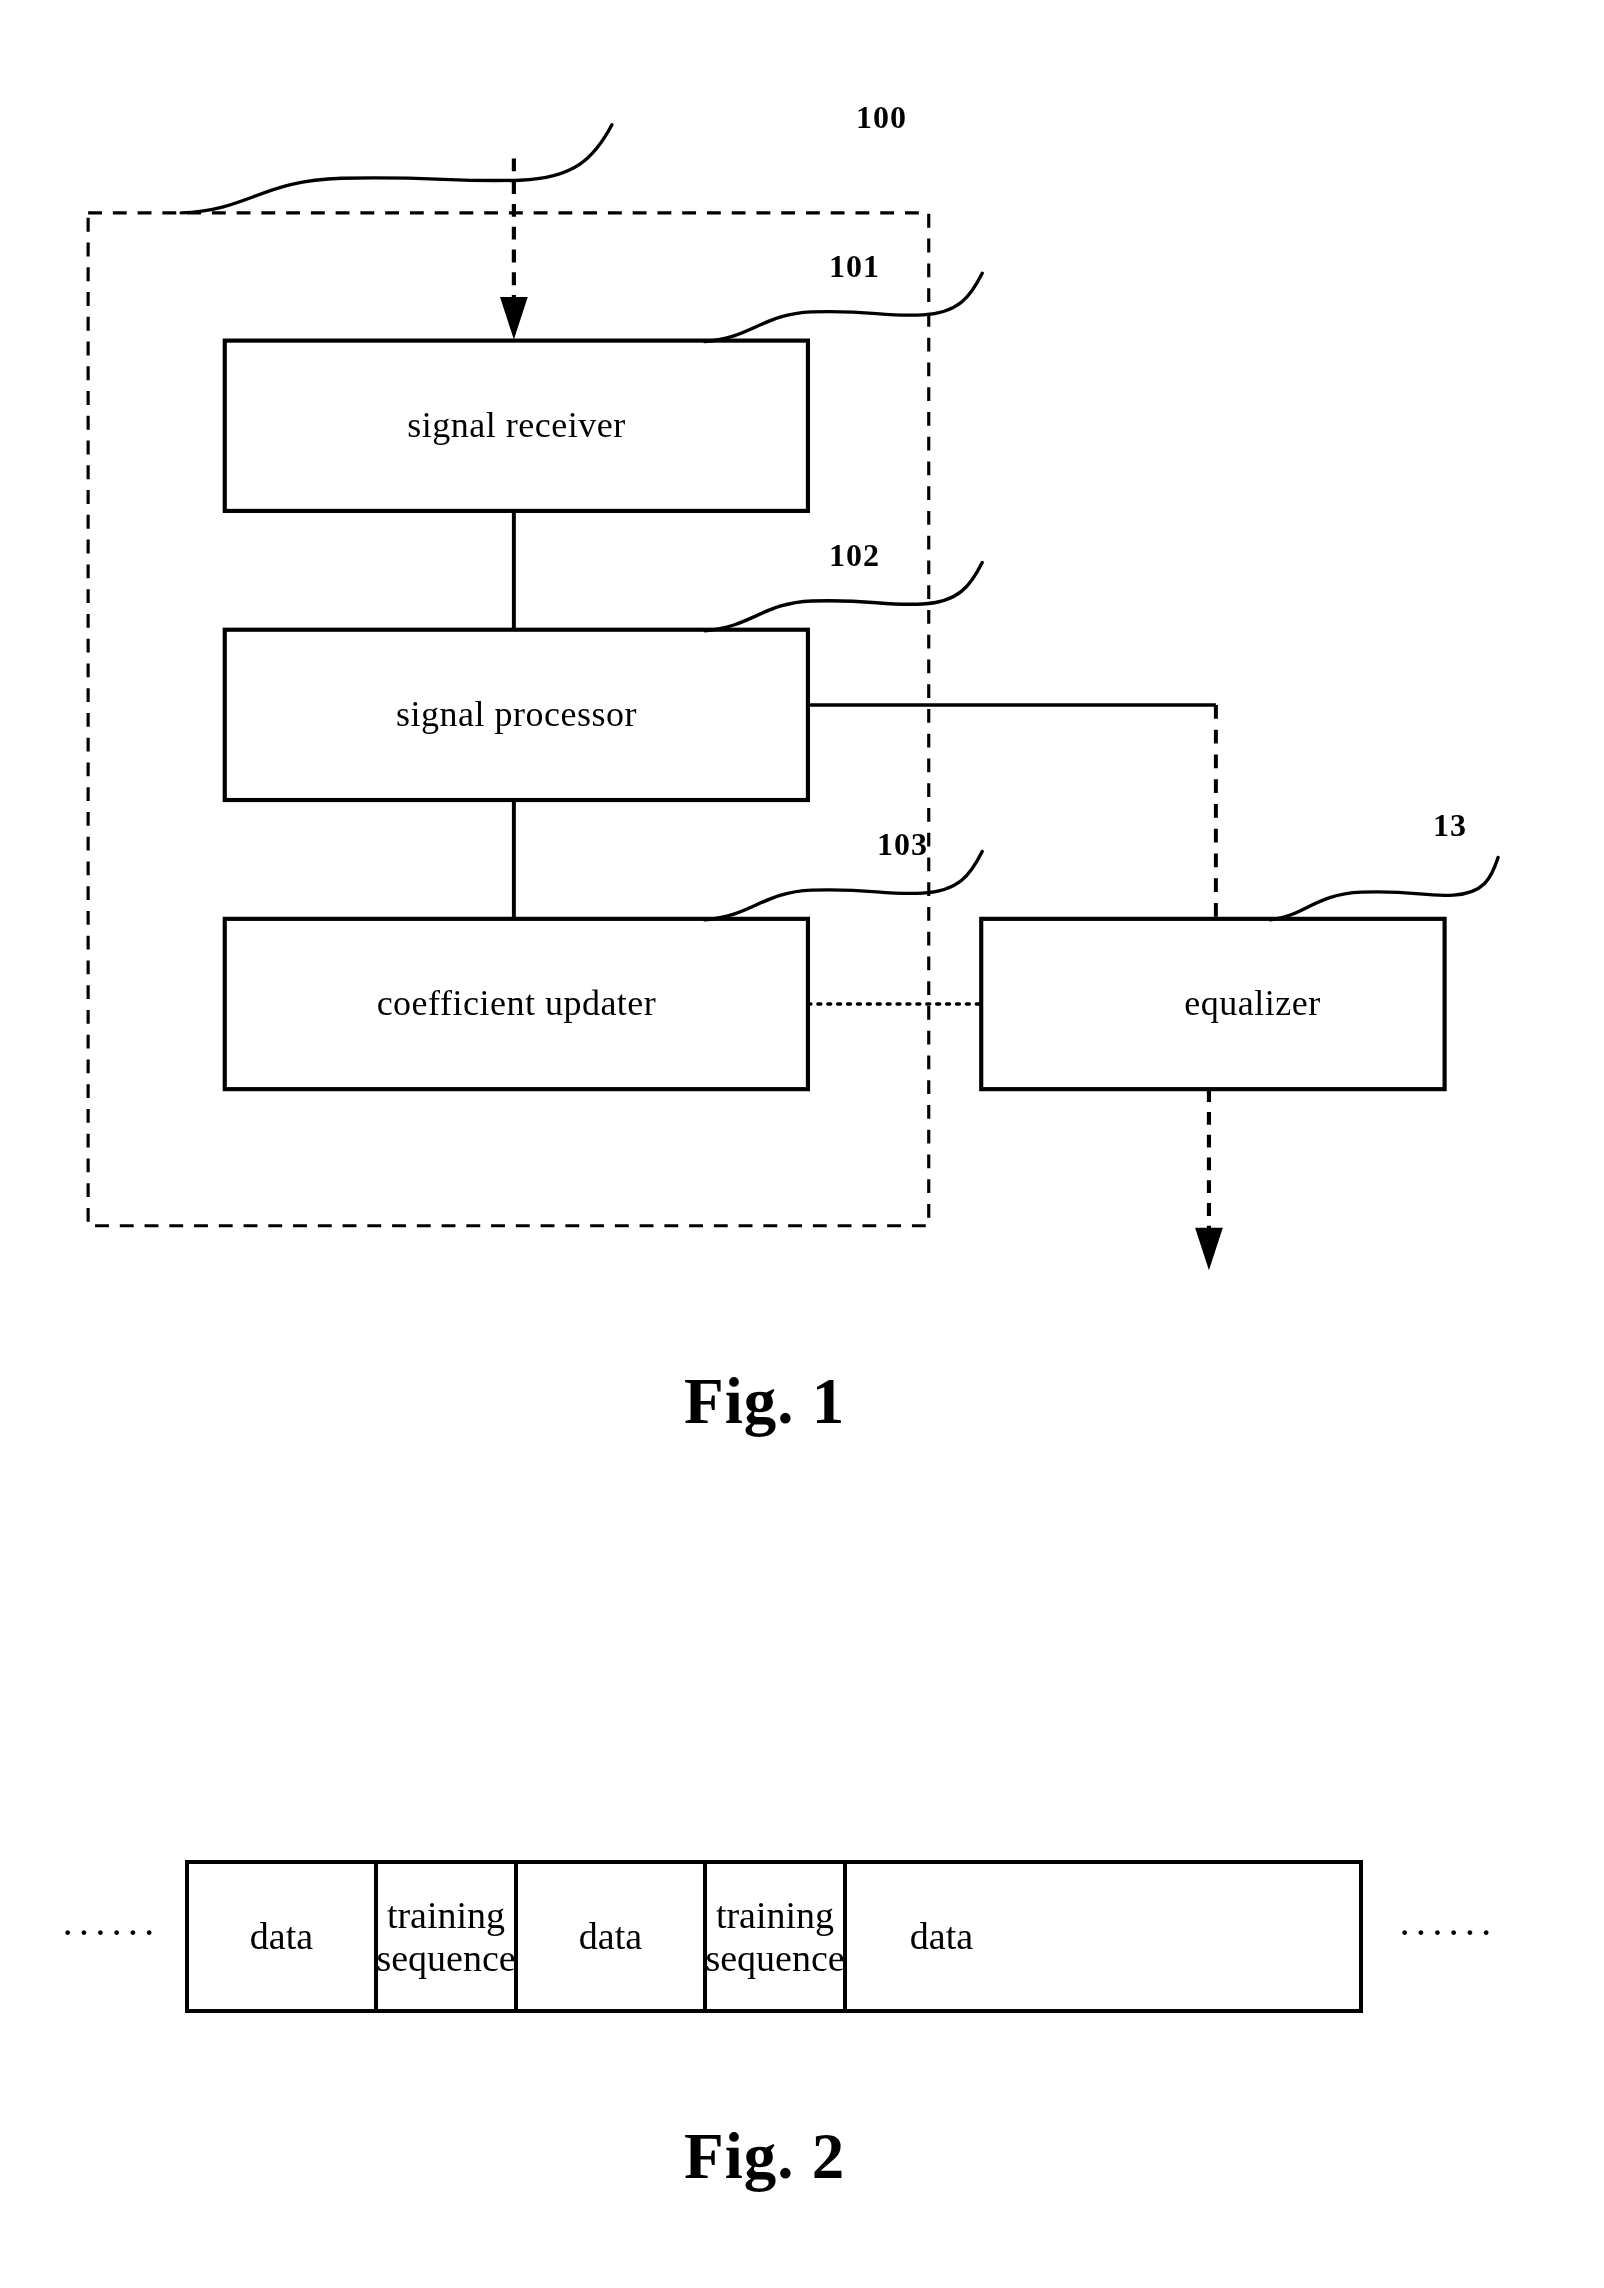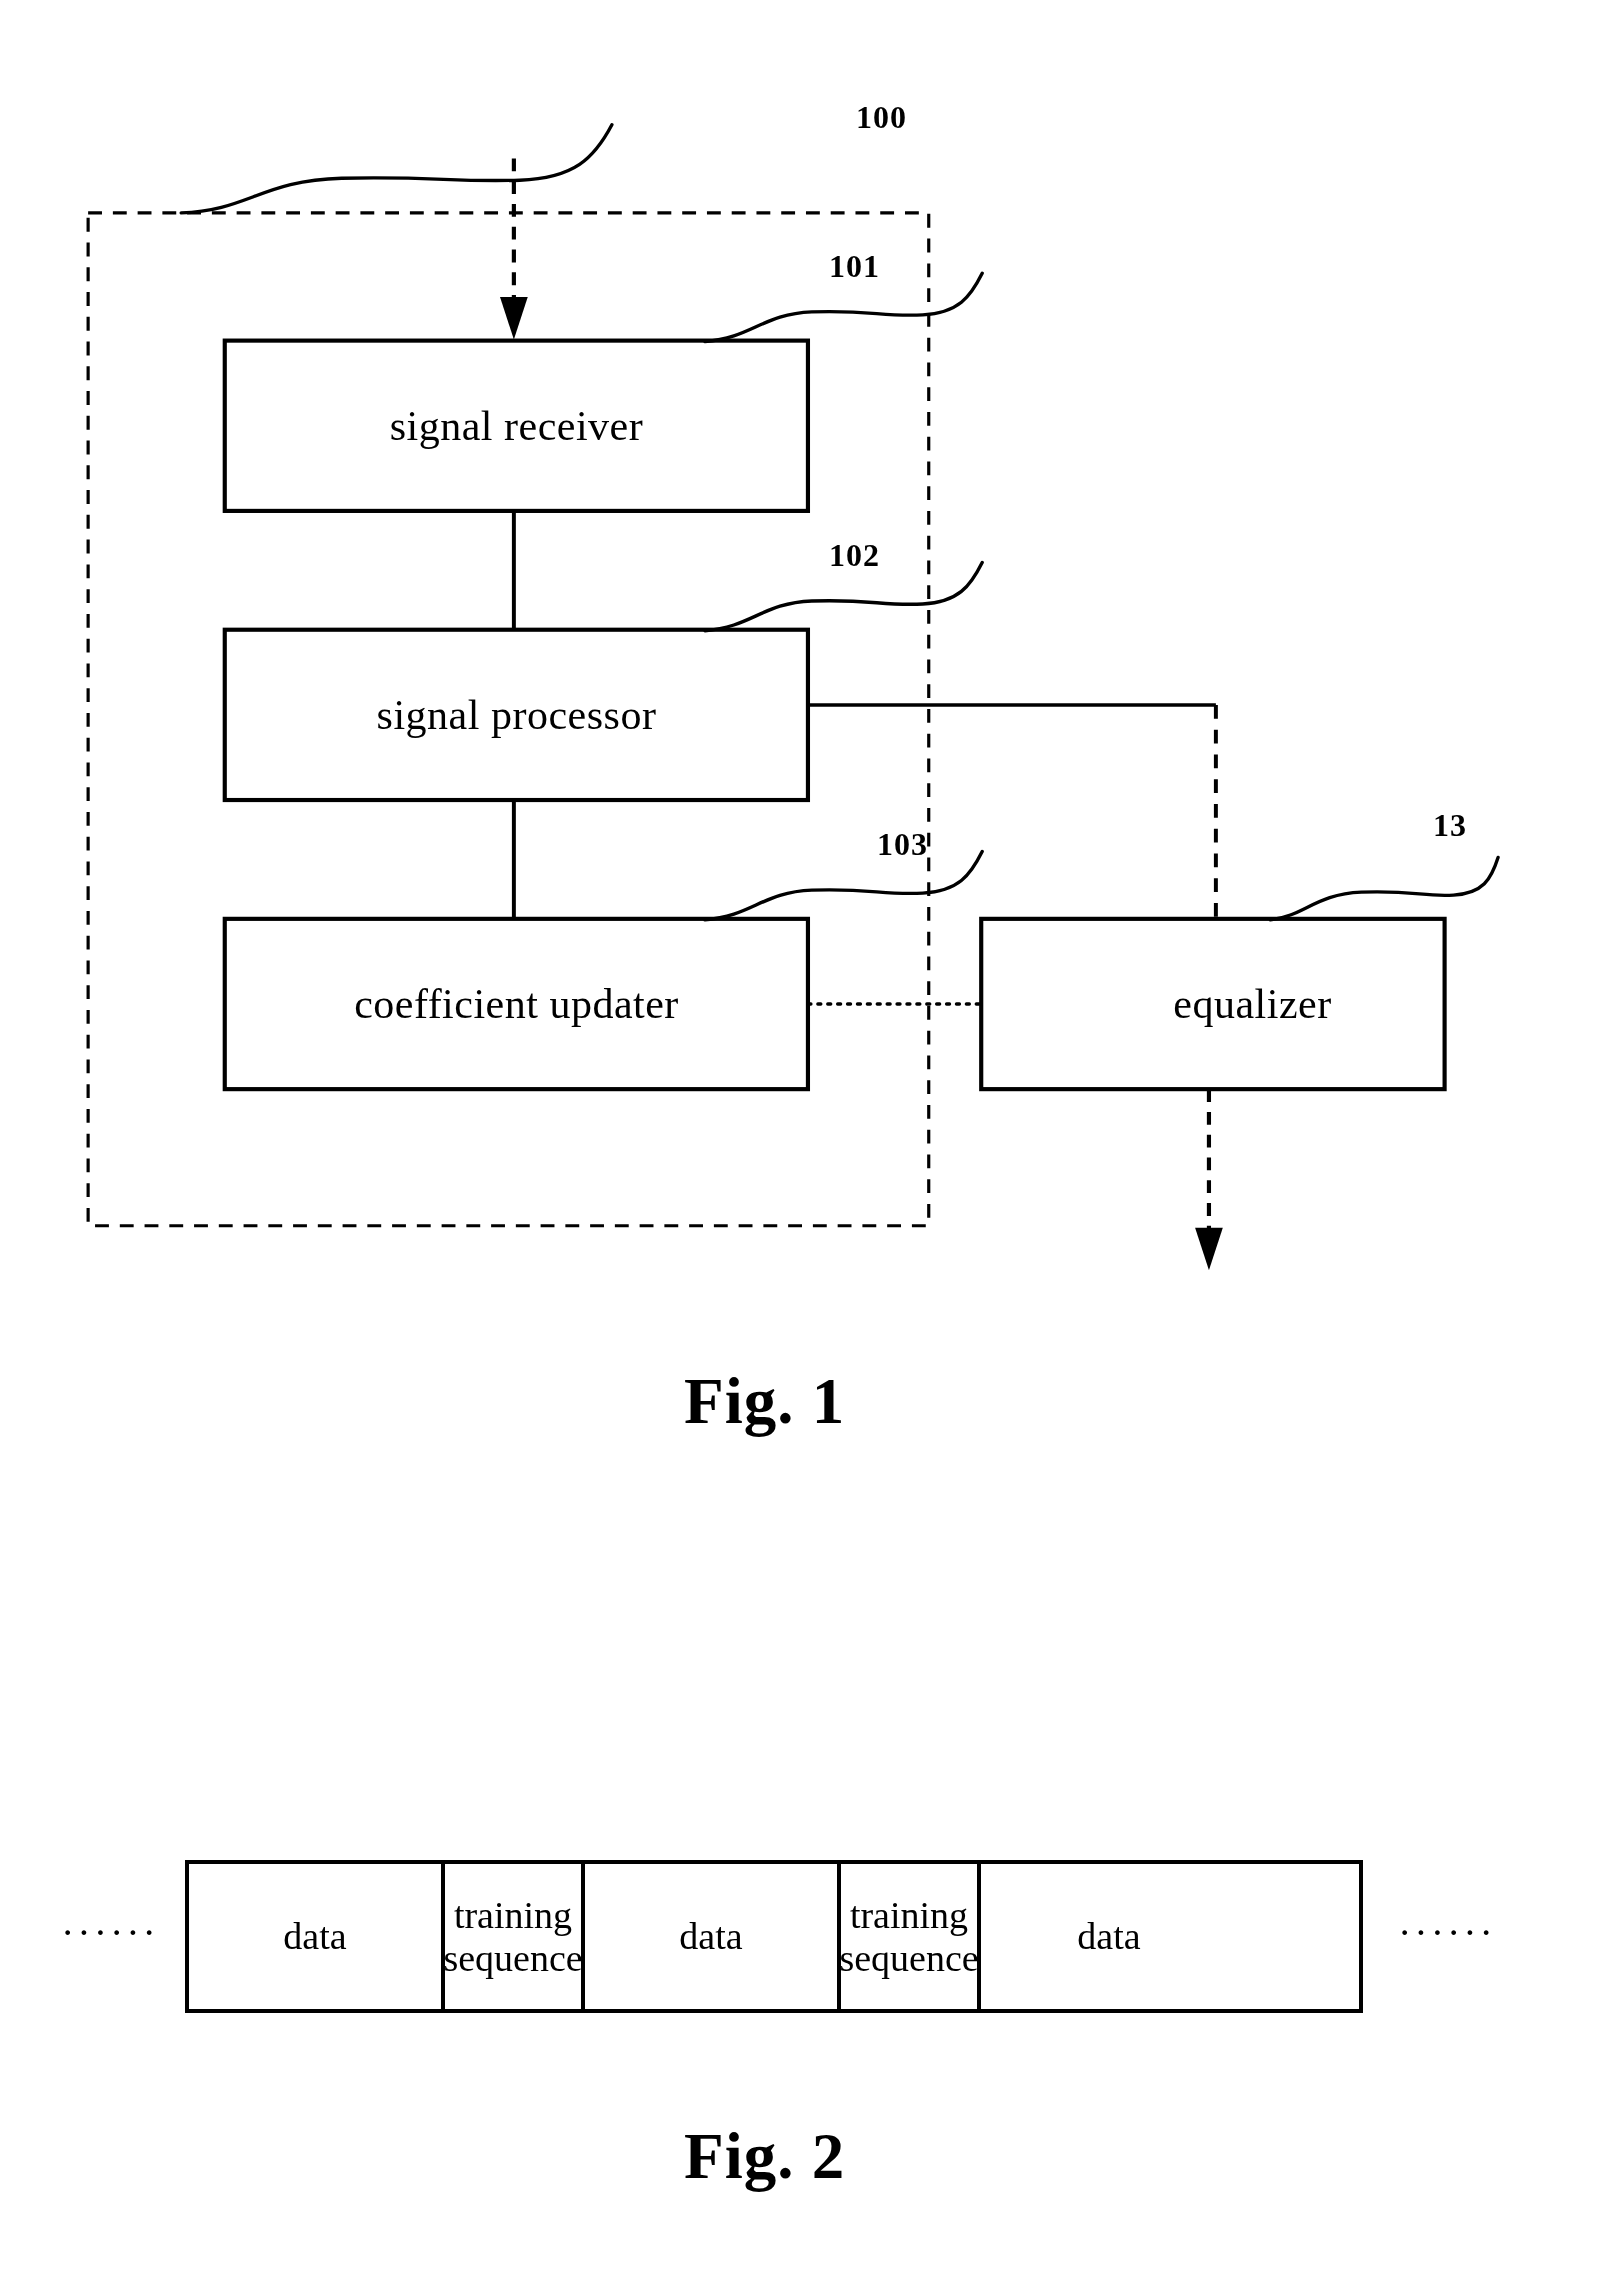--- a/index.html
+++ b/index.html
@@ -31,21 +31,21 @@
     width: 1605px;
     height: 1505px;
     pointer-events: none;
   }
   .blk-label {
     position: absolute;
     display: flex;
     align-items: center;
     justify-content: center;
     font-family: "Liberation Serif", "DejaVu Serif", serif;
-    font-size: 42px;
+    font-size: 36px;
     line-height: 1.1;
     letter-spacing: 0.5px;
     color: #000;
     white-space: nowrap;
   }
   .ref-num {
     position: absolute;
     font-family: Liberation Serif, serif;
     font-weight: bold;
     font-size: 32px;
@@ -78,21 +78,21 @@
     display: flex;
     align-items: center;
     justify-content: center;
     text-align: center;
     font-family: "Liberation Serif", "DejaVu Serif", serif;
     font-size: 38px;
     line-height: 1.12;
     color: #000;
   }
   .frame-cell:last-child { border-right: none; }
-  .cell-data { width: 256px; }
+  .cell-data { width: 189px; }
   .cell-train { width: 140px; }
   .ellipsis-left, .ellipsis-right {
     position: absolute;
     top: 1913px;
     font-family: "Liberation Serif", "DejaVu Serif", serif;
     font-size: 40px;
     letter-spacing: 3px;
     color: #000;
     line-height: 1;
   }

